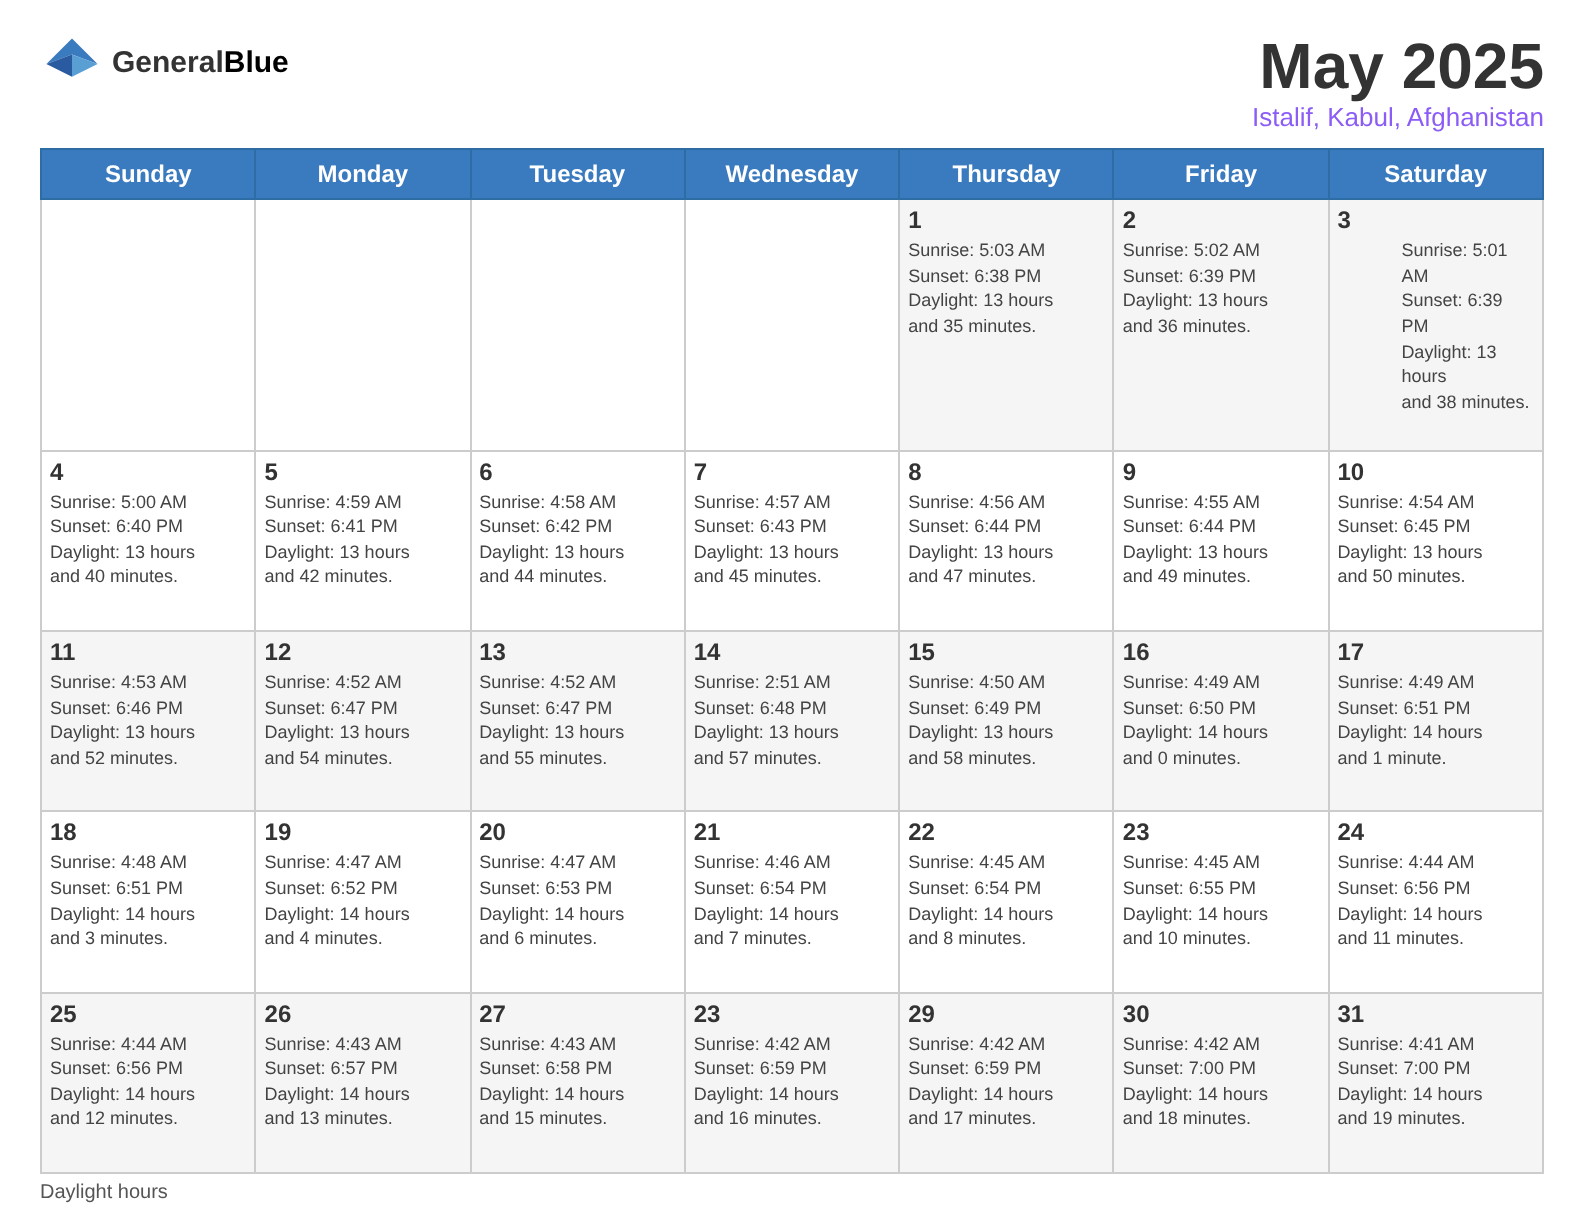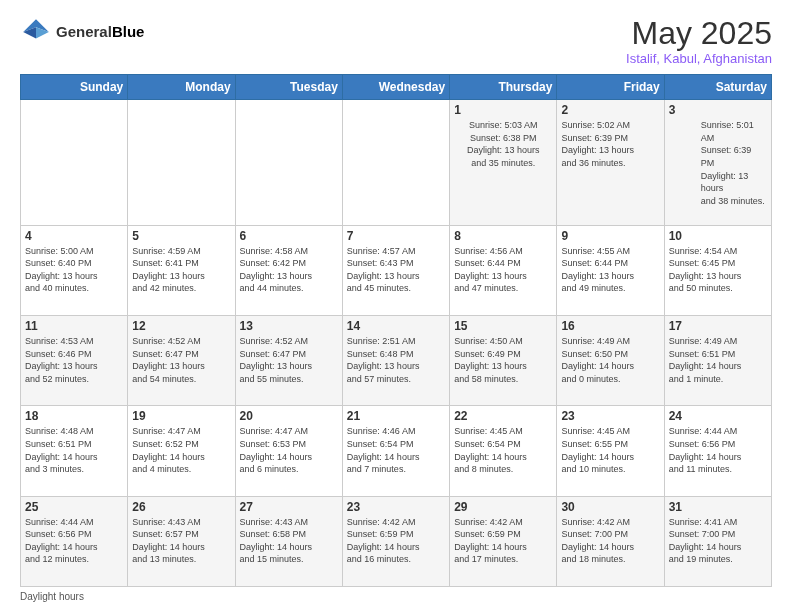--- a/index.html
+++ b/index.html
@@ -45,42 +45,42 @@
     }
     .logo-icon {
       width: 32px;
       height: 32px;
     }
     .title-block {
       text-align: right;
     }
     .month-title {
       font-size: 32px;
-      font-weight: normal;
+      font-weight: bold;
       color: #333;
       line-height: 1.1;
     }
     .location {
       font-size: 13px;
       color: #8b5cf6;
     }
     .calendar {
       flex: 1;
       border: 1px solid #ccc;
       border-collapse: collapse;
       width: 100%;
       table-layout: fixed;
     }
     .calendar th {
       background-color: #3a7abf;
       color: #fff;
       font-size: 12px;
       font-weight: bold;
       padding: 5px 4px;
-      text-align: right;
+      text-align: center;
       border: 1px solid #2e6da4;
     }
     .calendar td {
       vertical-align: top;
       padding: 3px 4px;
       border: 1px solid #ccc;
       font-size: 9.5px;
       color: #333;
       background: #fff;
       height: 80px;
@@ -148,21 +148,21 @@
       </tr>
     </thead>
     <tbody id="calendar-body">
     <tr>
           <td class="empty-cell"></td>
           <td class="empty-cell"></td>
           <td class="empty-cell"></td>
           <td class="empty-cell"></td>
           <td>
             <span class="day-num">1</span>
-            <div class="day-info" style="white-space: pre-line; text-align: center;">Sunrise: 5:03 AM
+            <div class="day-info" style="white-space: pre-line;">Sunrise: 5:03 AM
 Sunset: 6:38 PM
 Daylight: 13 hours
 and 35 minutes.</div>
           </td>
           <td>
             <span class="day-num">2</span>
             <div class="day-info" style="white-space: pre-line;">Sunrise: 5:02 AM
 Sunset: 6:39 PM
 Daylight: 13 hours
 and 36 minutes.</div>

